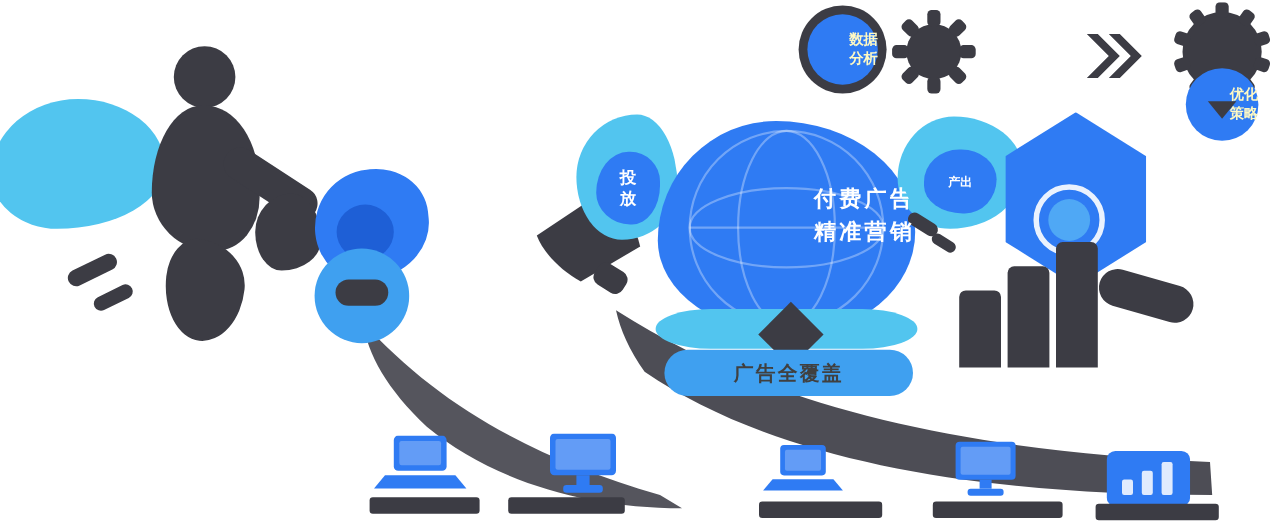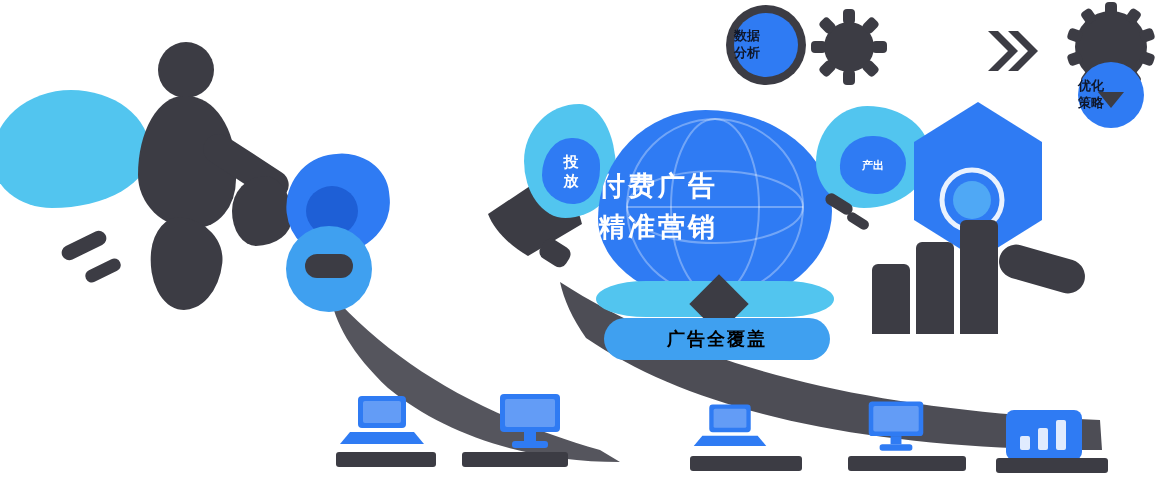--- a/index.html
+++ b/index.html
@@ -4,30 +4,30 @@
 <style>
   html,body{margin:0;padding:0;background:#ffffff;}
   body{font-family:"Liberation Sans","DejaVu Sans",sans-serif;}
   .stage{position:relative;width:1170px;height:478px;background:#ffffff;overflow:hidden;}
   .abs{position:absolute;}
   .dark{background:#3C3C44;}
   .blob-label{color:#fff;font-weight:bold;display:flex;align-items:center;justify-content:center;
               text-align:center;white-space:pre-line;width:100%;height:100%;}
   .step-outer{width:80px;height:80px;border-radius:50%;background:#3C3C44;
               display:flex;align-items:center;justify-content:center;}
-  .step-inner{width:64px;height:64px;border-radius:50%;background:#2F7BF3;color:#0f172a;
-              display:flex;align-items:center;justify-content:flex-start;text-align:center;
+  .step-inner{width:64px;height:64px;border-radius:50%;background:#2F7BF3;color:#fef9c3;
+              display:flex;align-items:center;justify-content:flex-end;text-align:center;
               font-size:13px;font-weight:bold;line-height:1.3;white-space:pre-line;}
   .caption-bar{background:#3C3C44;border-radius:3px;height:15px;}
   .bar{background:#3C3C44;border-radius:6px 6px 0 0;}
-  .globe-title{position:absolute;left:0;right:0;top:56px;text-align:left;color:#fff;
-               font-size:27px;font-weight:bold;letter-spacing:3px;line-height:1.5;
+  .globe-title{position:absolute;left:0;right:0;top:56px;text-align:right;color:#fff;
+               font-size:20px;font-weight:bold;letter-spacing:3px;line-height:1.5;
                white-space:pre-line;z-index:2;}
   .ribbon{background:#3FA0F0;border-radius:22px;display:flex;align-items:center;justify-content:center;
-          color:#000000;font-size:18px;font-weight:bold;letter-spacing:2px;}
+          color:#404040;font-size:18px;font-weight:bold;letter-spacing:2px;}
 </style>
 </head>
 <body>
 
 <div class="stage">
 
   <svg class="abs" style="left:0;top:0;" width="1170" height="478" viewBox="0 0 1170 478">
     <path d="M330,293 C396,366 482,416 600,450 L620,462 C530,462 446,436 388,388 C352,354 334,322 330,293 Z" fill="#55555D"></path>
     <path d="M560,282 C694,368 870,410 1100,420 L1102,450 C878,450 700,416 586,338 C572,318 564,300 560,282 Z" fill="#4D4D55"></path>
   </svg>

